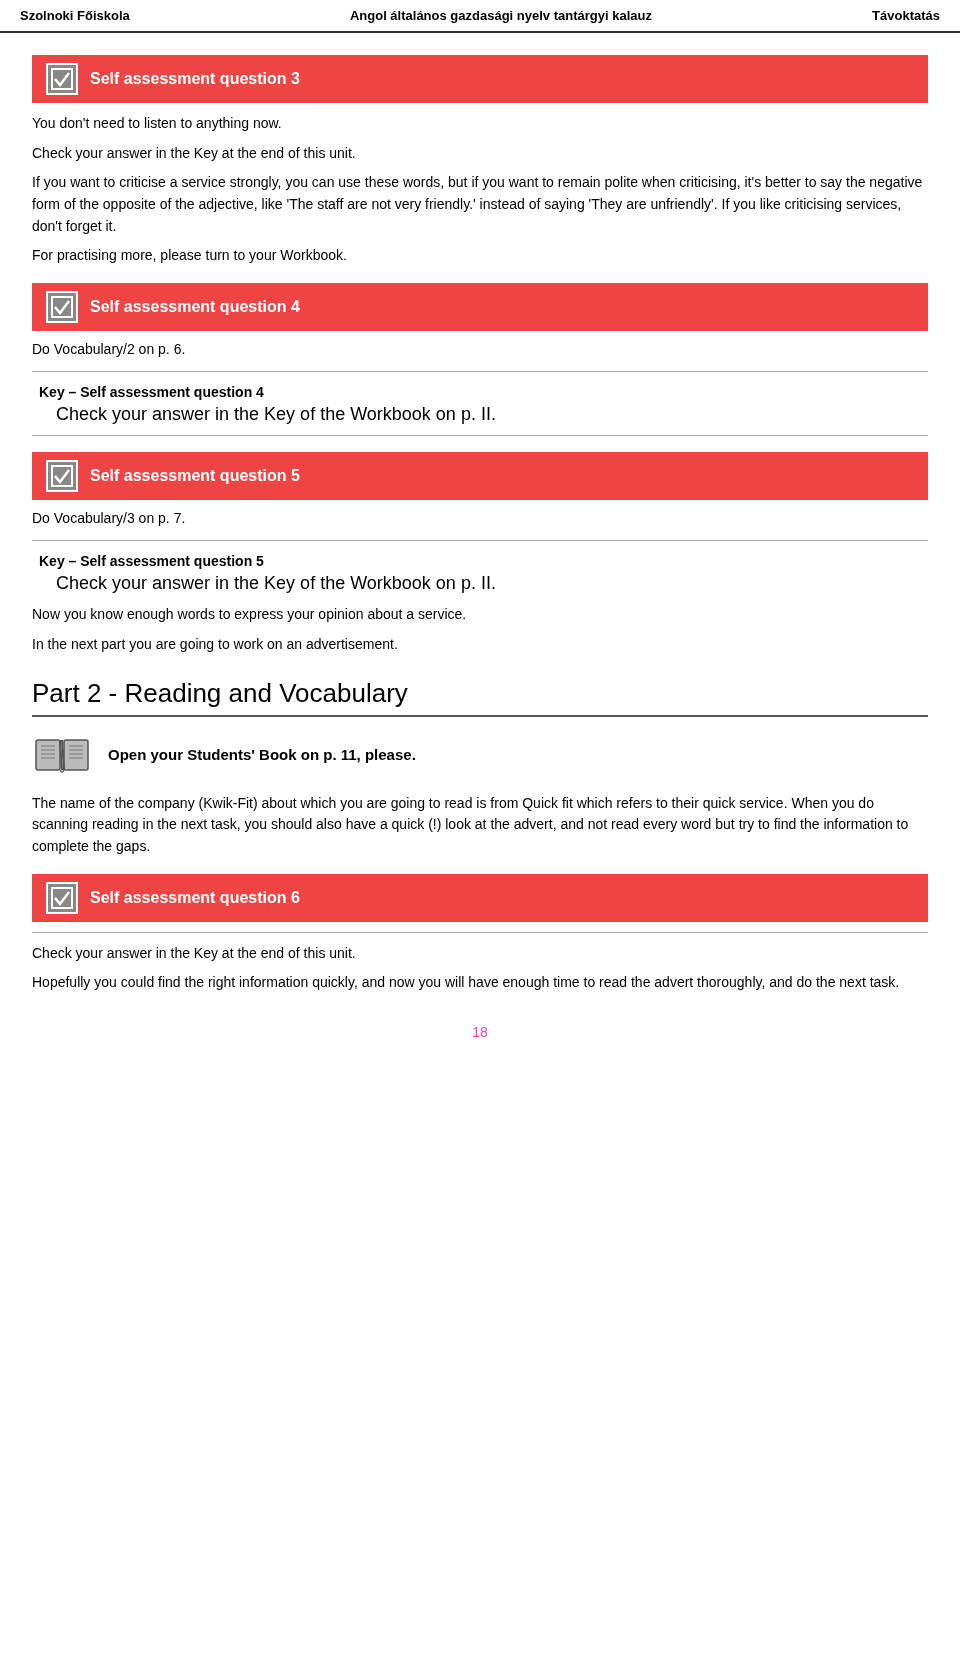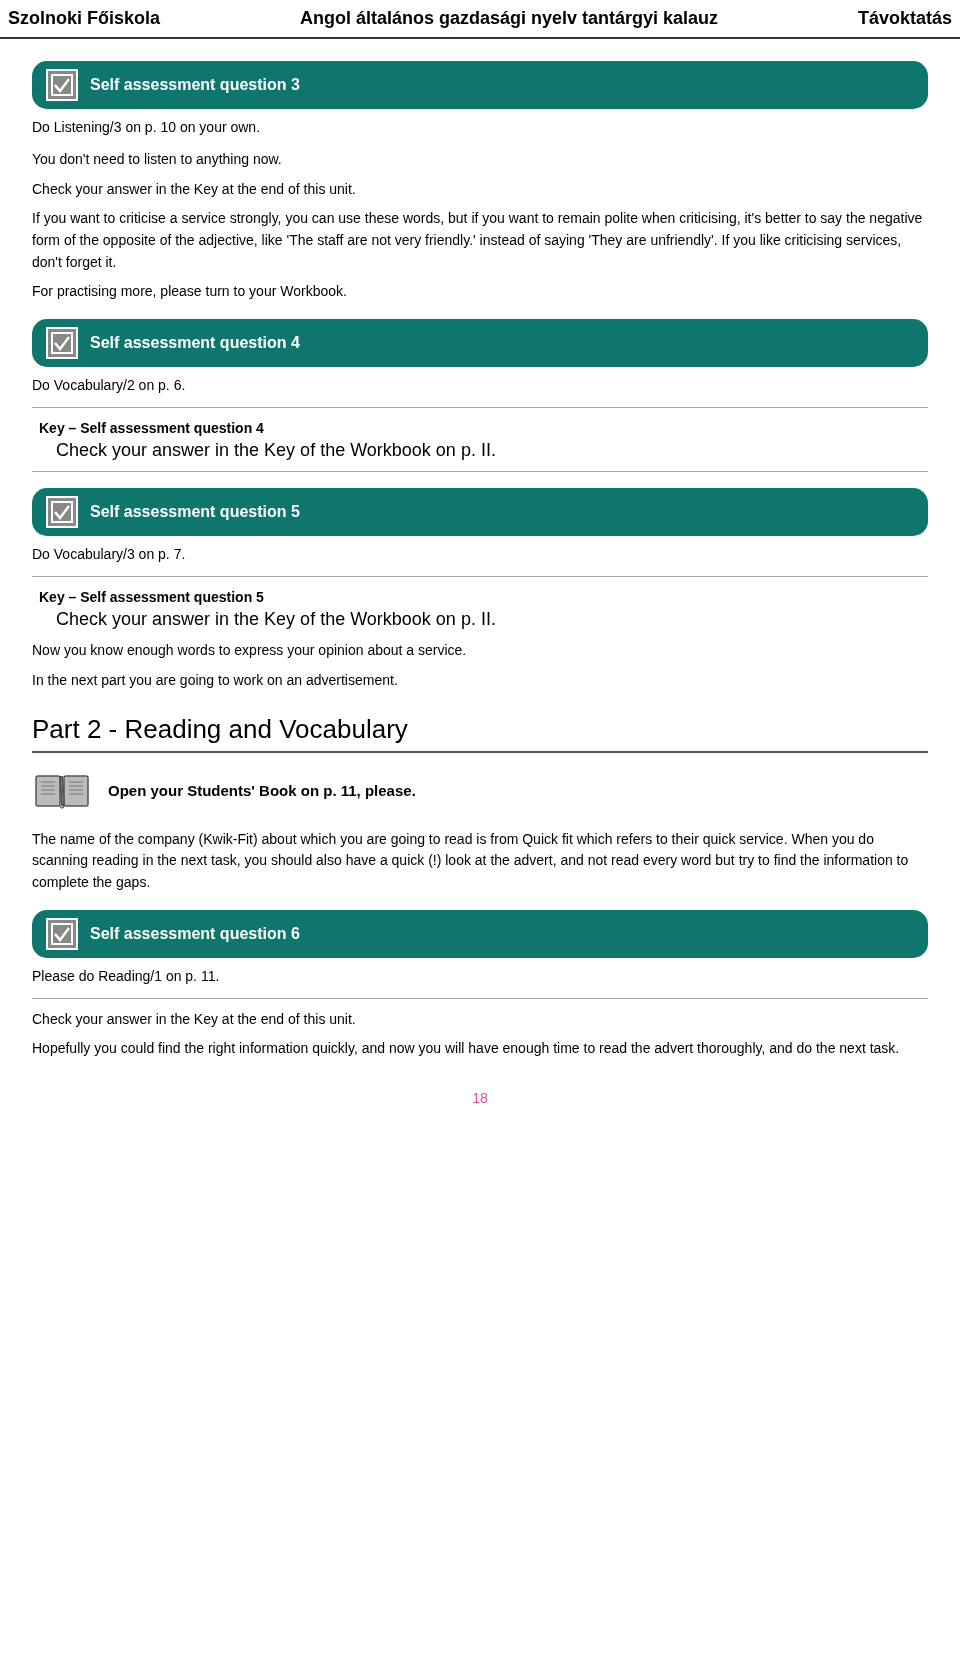--- a/index.html
+++ b/index.html
@@ -7,38 +7,37 @@
       font-family: Georgia, 'Times New Roman', serif;
       font-size: 15px;
       background: #fff;
       color: #000;
       width: 960px;
     }
     .header {
       display: flex;
       justify-content: space-between;
       align-items: center;
-      padding: 8px 8px;
+      padding: 8px 20px;
       border-bottom: 2px solid #333;
       font-family: Arial, sans-serif;
-      font-size: 18px;
+      font-size: 13px;
       font-weight: bold;
     }
     .content {
       padding: 18px 32px 30px 32px;
     }
     .section-header {
-      background: #0f766e;
+      background: #ef4444;
       color: #fff;
       display: flex;
       align-items: center;
       padding: 8px 14px;
       margin-bottom: 10px;
       margin-top: 16px;
-      border-radius: 15px;
     }
     .checkbox-icon {
       width: 32px;
       height: 32px;
       border: 2px solid #fff;
       background: #888;
       display: flex;
       align-items: center;
       justify-content: center;
       margin-right: 12px;
@@ -141,21 +140,20 @@
   <div class="section-header first-section-header">
     <div class="checkbox-icon">
       <svg viewBox="0 0 22 22" fill="none" xmlns="http://www.w3.org/2000/svg">
         <rect x="1" y="1" width="20" height="20" stroke="white" stroke-width="2" fill="none"></rect>
         <polyline points="4,11 9,17 18,5" stroke="white" stroke-width="2.5" fill="none"></polyline>
       </svg>
     </div>
     <span class="section-title">Self assessment question 3</span>
   </div>
 
-  <p class="section-subtext">Do Listening/3 on p. 10 on your own.</p>
 
   <p class="paragraph">You don't need to listen to anything now.</p>
   <p class="paragraph">Check your answer in the Key at the end of this unit.</p>
 
   <p class="paragraph">If you want to criticise a service strongly, you can use these words, but if you want to remain polite when criticising, it's better to say the negative form of the opposite of the adjective, like 'The staff are not very friendly.' instead of saying 'They are unfriendly'. If you like criticising services, don't forget it.</p>
 
   <p class="paragraph">For practising more, please turn to your Workbook.</p>
 
   <div class="section-header">
     <div class="checkbox-icon">
@@ -231,21 +229,20 @@
   <div class="section-header">
     <div class="checkbox-icon">
       <svg viewBox="0 0 22 22" fill="none" xmlns="http://www.w3.org/2000/svg">
         <rect x="1" y="1" width="20" height="20" stroke="white" stroke-width="2" fill="none"></rect>
         <polyline points="4,11 9,17 18,5" stroke="white" stroke-width="2.5" fill="none"></polyline>
       </svg>
     </div>
     <span class="section-title">Self assessment question 6</span>
   </div>
 
-  <p class="section-subtext">Please do Reading/1 on p. 11.</p>
 
   <hr class="divider">
 
   <p class="paragraph">Check your answer in the Key at the end of this unit.</p>
   <p class="paragraph">Hopefully you could find the right information quickly, and now you will have enough time to read the advert thoroughly, and do the next task.</p>
 
   <div class="footer-page">
     <span>18</span>
   </div>
 

